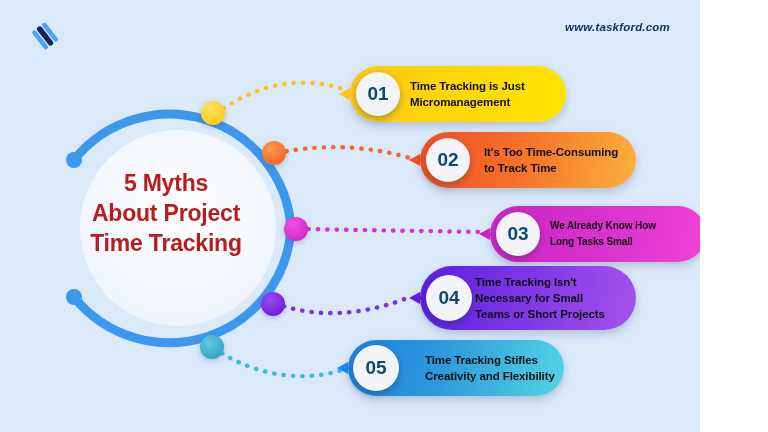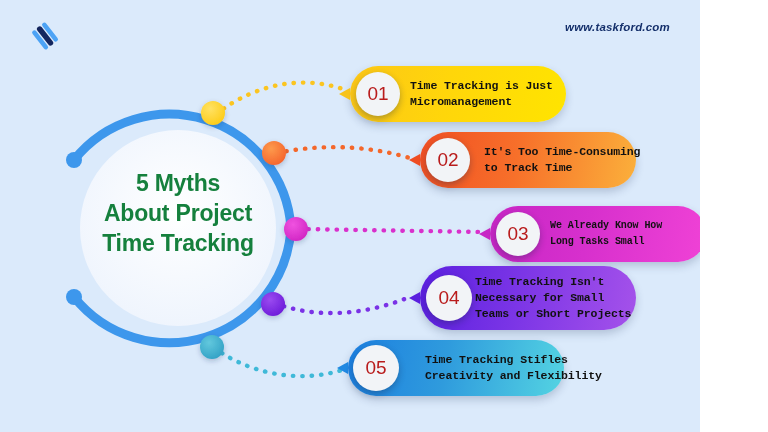--- a/index.html
+++ b/index.html
@@ -42,28 +42,28 @@
   #hub-svg {
     position: absolute;
     left: 0;
     top: 0;
     width: 768px;
     height: 432px;
   }
 
   #hub-title {
     position: absolute;
-    left: 72px;
+    left: 60px;
     top: 168px;
     width: 212px;
     text-align: center;
     font-size: 23px;
     line-height: 30px;
     font-weight: 700;
-    color: #15803d;
+    color: #b91c1c;
     letter-spacing: -.2px;
   }
   #hub-title div { white-space: nowrap; }
 
   
   .pill {
     position: absolute;
     display: flex;
     align-items: center;
     border-radius: 999px;
@@ -71,32 +71,32 @@
   }
   .pill .badge {
     position: relative;
     z-index: 3;
     flex: 0 0 auto;
     border-radius: 50%;
     background: #f2f4f7;
     display: flex;
     align-items: center;
     justify-content: center;
-    font-weight: 400;
-    color: #b91c1c;
+    font-weight: 700;
+    color: #0c4a6e;
     box-shadow: 0 3px 7px rgba(20,35,70,.33);
   }
   .pill .pill-text {
     position: relative;
     z-index: 2;
     font-weight: 700;
     color: #111111;
     letter-spacing: -.1px;
   }
-  .pill .pill-text div { white-space: nowrap; font-family: Liberation Mono, monospace; }
+  .pill .pill-text div { white-space: nowrap; }
 
   
   .pill .tip {
     position: absolute;
     z-index: 1;
     width: 0;
     height: 0;
     border-style: solid;
   }
 

